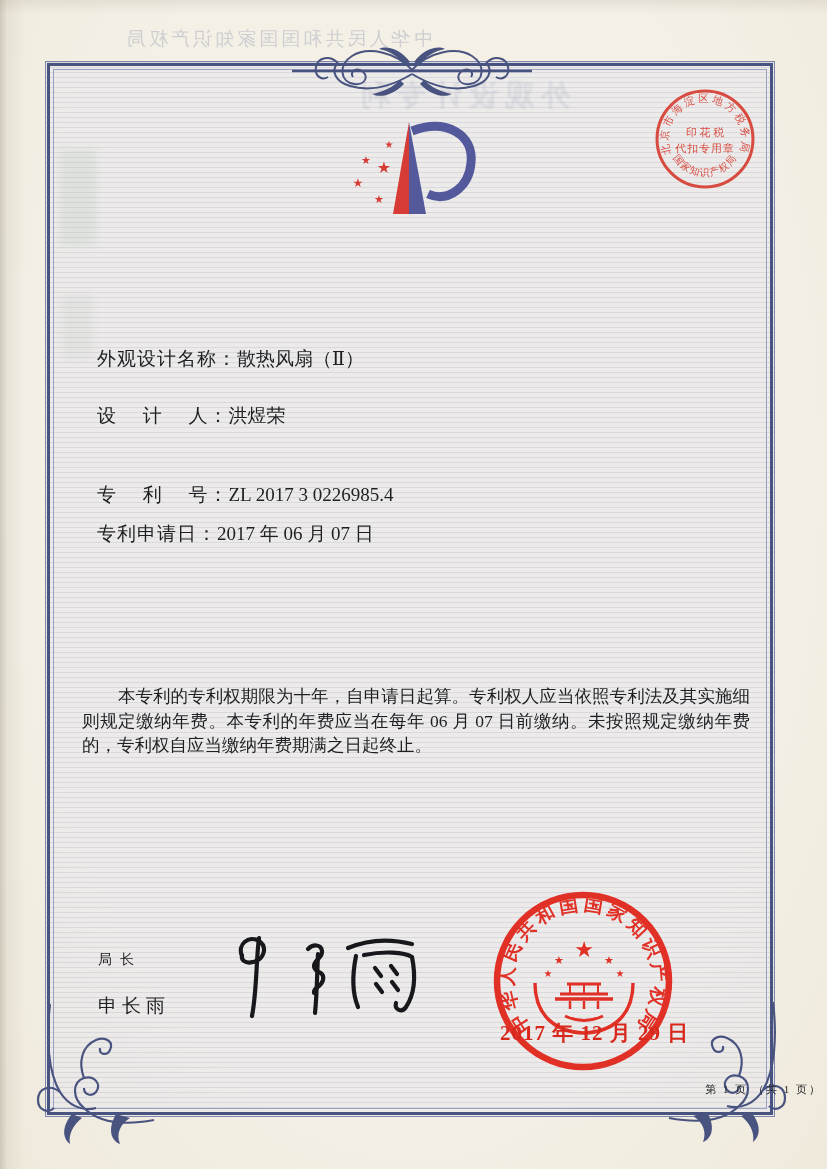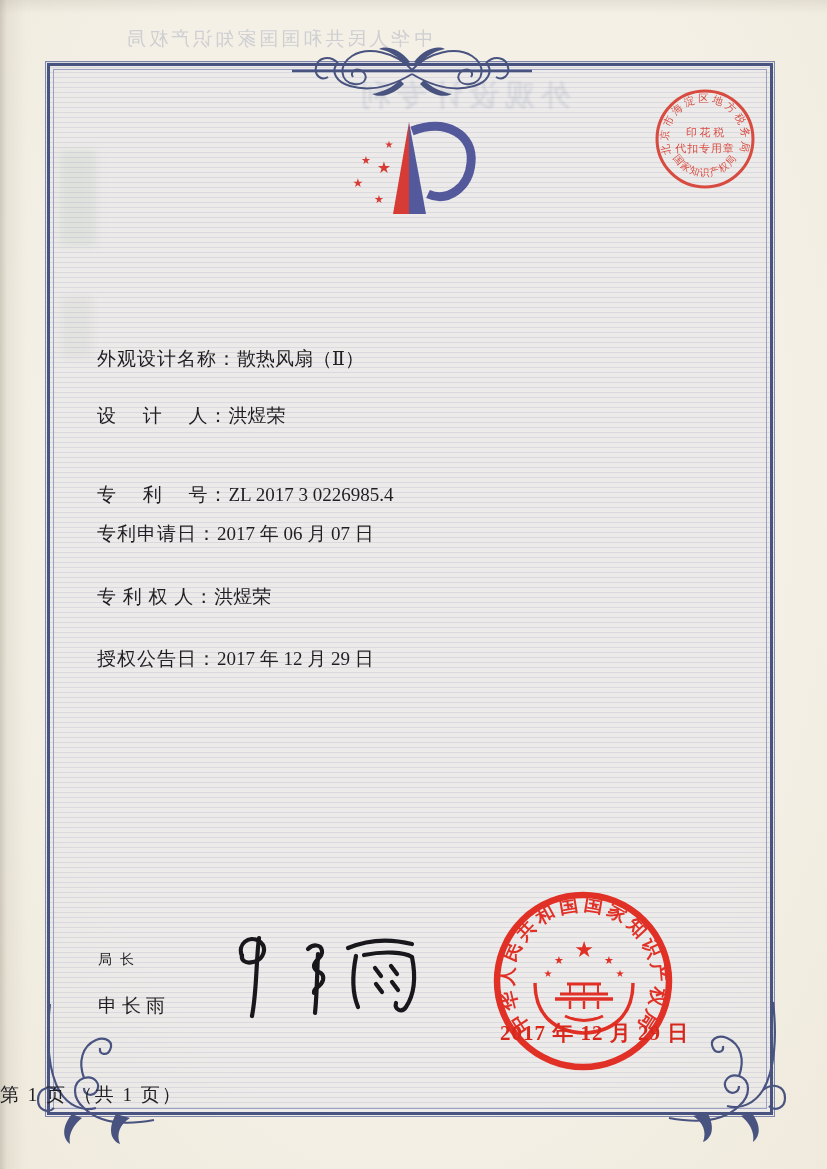--- a/index.html
+++ b/index.html
@@ -45,22 +45,22 @@
   .body-text{position:absolute; z-index:4; left:82px; top:684px; width:668px;
              font-size:17.5px; line-height:24.6px; text-align:justify;}
   .body-text p{margin:0; text-indent:2.05em;}
   .signoff-title{position:absolute; z-index:5; left:98px; top:951px; font-size:14px; letter-spacing:8px;}
   .signoff-name{position:absolute; z-index:5; left:98px; top:993px; font-size:19px; letter-spacing:5px;}
   .signature{position:absolute; z-index:6; left:215px; top:918px;}
   .office-seal{position:absolute; z-index:5; left:489px; top:887px; opacity:0.95;}
   .seal-date{position:absolute; z-index:7; left:500px; top:1019px; font-size:21px; font-weight:bold;
              color:#d8281c; letter-spacing:1px; white-space:nowrap;}
   .tax-stamp{position:absolute; z-index:5; left:648px; top:82px; opacity:0.92;}
-  .footer{position:absolute; z-index:4; left:0; top:1082px; width:822px; text-align:left;
-          font-size:19px; letter-spacing:2px;font-family:Liberation Serif, serif;}
+  .footer{position:absolute; z-index:4; left:0; top:1082px; width:822px; text-align:right;
+          font-size:11px; letter-spacing:2px;font-family:Liberation Serif, serif;}
 </style>
 </head>
 <body>
 
 <div id="page">
 
   <div class="ghost ghost1">中华人民共和国国家知识产权局</div>
   <div class="ghost ghost2">外观设计专利</div>
   <div class="blob blob1"></div>
   <div class="blob blob2"></div>
@@ -121,28 +121,23 @@
   </div>
   <div class="row r2">
     <span class="lbl">设　 计　 人：</span><span class="val">洪煜荣</span>
   </div>
   <div class="row r3">
     <span class="lbl">专　 利　 号：</span><span class="val">ZL 2017 3 0226985.4</span>
   </div>
   <div class="row r4">
     <span class="lbl">专利申请日：</span><span class="val">2017 年 06 月 07 日</span>
   </div>
-  <div class="row r5">
-    <span class="lbl">专 利 权 人：</span><span class="val">洪煜荣</span>
-  </div>
-  <div class="row r6">
-    <span class="lbl">授权公告日：</span><span class="val">2017 年 12 月 29 日</span>
-  </div>
 
   <div class="body-text">
+    <p>本专利的专利权期限为十年，自申请日起算。专利权人应当依照专利法及其实施细则规定缴纳年费。本专利的年费应当在每年 06 月 07 日前缴纳。未按照规定缴纳年费的，专利权自应当缴纳年费期满之日起终止。</p>
   </div>
 
   <div class="signoff-title">局长</div>
   <div class="signoff-name">申长雨</div>
 
   <svg class="signature" width="220" height="110" viewBox="0 0 220 110">
     <g stroke="#18181c" stroke-width="4.2" fill="none" stroke-linecap="round" stroke-linejoin="round">
       <path d="M44,20 C41,42 42,72 37,98"></path>
       <path d="M27,38 C22,26 34,17 44,23 C53,29 49,42 38,44 C30,46 26,42 27,37"></path>
       <path d="M93,31 C98,26 106,26 107,33 C108,40 99,42 99,48 C99,56 110,52 108,62 C106,70 98,69 99,75"></path>

